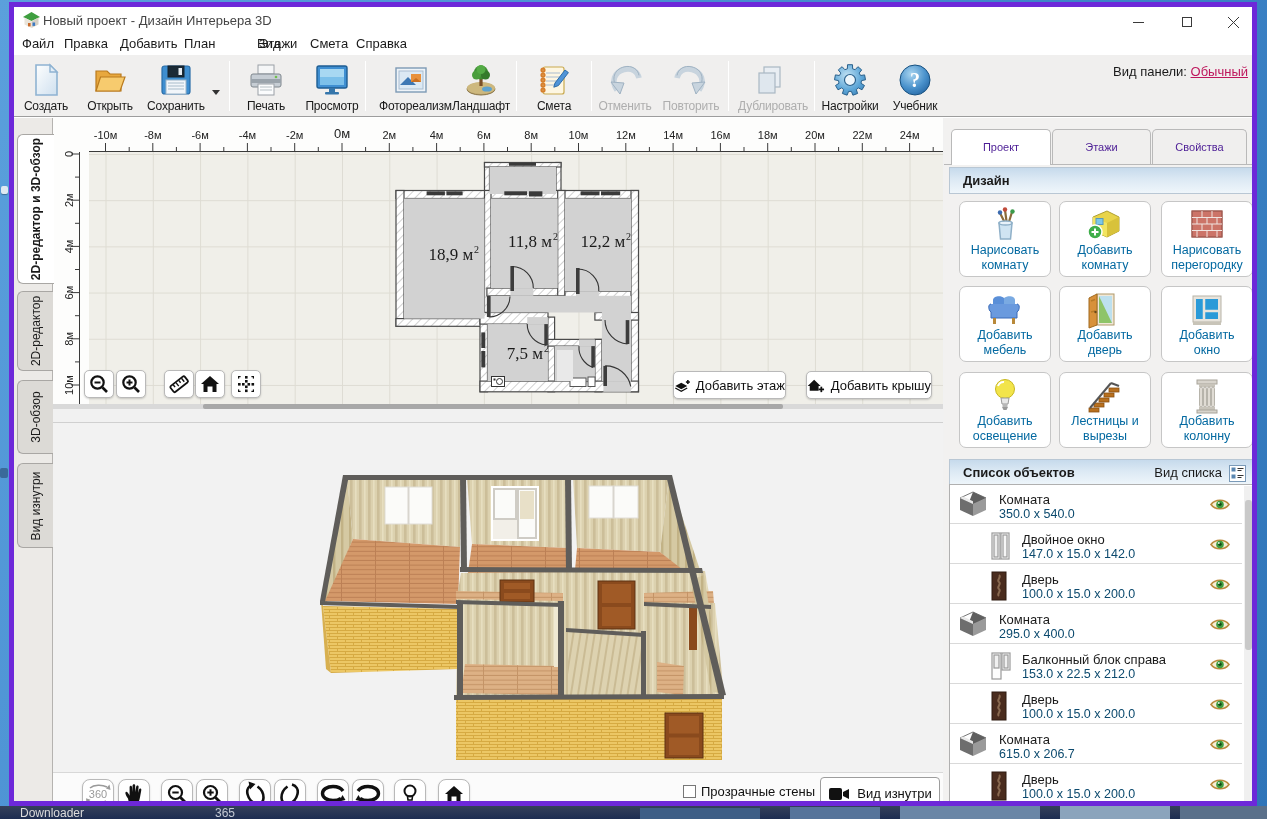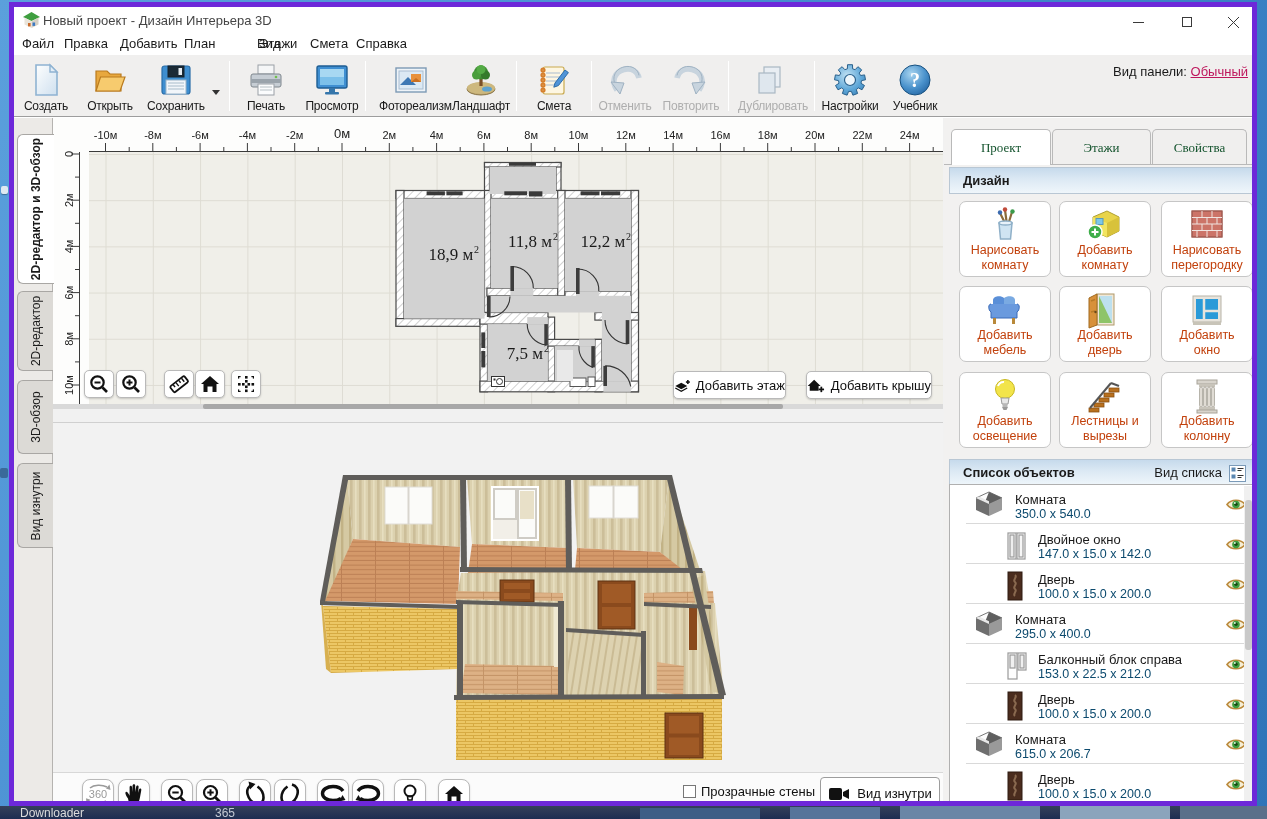--- a/index.html
+++ b/index.html
@@ -47,29 +47,29 @@
 #area3d { position:absolute; left:39px; top:304px; width:890px; height:350px; background:#f2f2f2; border-top:1px solid #d0d0d0; }
 
 #bottombar { position:absolute; left:39px; top:654px; width:890px; height:37px; background:#fbfbfb; border-top:1px solid #d8d8d8; }
 
 .bbtn { position:absolute; top:6px; width:32px; height:30px; background:#fff; border:1px solid #b9b9b9; border-radius:8px; box-shadow:0 1px 2px rgba(0,0,0,0.15); display:flex; align-items:center; justify-content:center; }
 #transwalls { position:absolute; left:630px; top:11px; font-size:13px; color:#111; display:flex; align-items:center; }
 #transwalls .cb { width:13px; height:13px; border:1px solid #777; background:#fff; margin-right:5px; display:inline-block; }
 #viewinside { position:absolute; left:767px; top:4px; width:120px; height:33px; background:#fff; border:1px solid #9d9d9d; border-radius:4px; display:flex; align-items:center; justify-content:center; font-size:13px; color:#111; }
 
 #rightpanel { position:absolute; left:930px; top:0; width:316px; height:691px; background:#f2f1f0; }
-.rtab { position:absolute; top:11px; height:35px; background:#f0efee; border:1px solid #b9b9b9; border-bottom:none; border-radius:5px 5px 0 0; font-size:13px; color:#14532d; text-align:center; line-height:35px;font-family:Liberation Serif, serif; }
+.rtab { position:absolute; top:11px; height:35px; background:#f0efee; border:1px solid #b9b9b9; border-bottom:none; border-radius:5px 5px 0 0; font-size:11px; color:#4c1d95; text-align:center; line-height:35px; }
 .rtab.active { background:#ffffff; height:36px; z-index:2; }
 #rtabline { position:absolute; left:0px; top:46px; width:316px; height:1px; background:#b9b9b9; }
 .bluehdr { position:absolute; left:5px; width:306px; height:27px; background:linear-gradient(180deg,#c6daec 0%,#dce9f4 45%,#eff6fb 100%); border:1px solid #b9c7d4; font-size:13px; font-weight:bold; color:#1a1a1a; line-height:26px; }
-.pbtn { position:absolute; width:92px; height:76px; background:#ffffff; border:1px solid #c6c6c6; border-radius:7px; text-align:center; font-size:12.5px; color:#c2410c; line-height:14.5px; }
+.pbtn { position:absolute; width:92px; height:76px; background:#ffffff; border:1px solid #c6c6c6; border-radius:7px; text-align:center; font-size:12.5px; color:#0369a1; line-height:14.5px; }
 .pbtn svg { position:absolute; top:3px; left:50%; transform:translateX(-50%); }
 .pbtn .lb { position:absolute; left:0; right:0; bottom:4px; }
 #objlist { position:absolute; left:5px; top:366px; width:306px; height:325px; background:#ffffff; border:1px solid #b0b0b0; overflow:hidden; }
-.oli { position:absolute; left:16px; width:292px; border-bottom:1px solid #d9d9d9; }
+.oli { position:absolute; left:0; width:292px; border-bottom:1px solid #d9d9d9; }
 .oli .t1 { position:absolute; font-size:13px; color:#1a1a1a; top:7px; }
 .oli .t2 { position:absolute; font-size:12.5px; color:#0c4a6e; top:22px; }
 .oli svg.oic { position:absolute; }
 .oli svg.eye { position:absolute; right:12px; top:12px; }
 #objscroll { position:absolute; right:1px; top:1px; width:9px; height:323px; background:#f0f0f0; }
 #objscroll .th { position:absolute; left:1px; top:14px; width:7px; height:150px; background:#c9c9c9; border-radius:3px; }
 </style>
 </head>
 <body>
 <div id="desktop">

